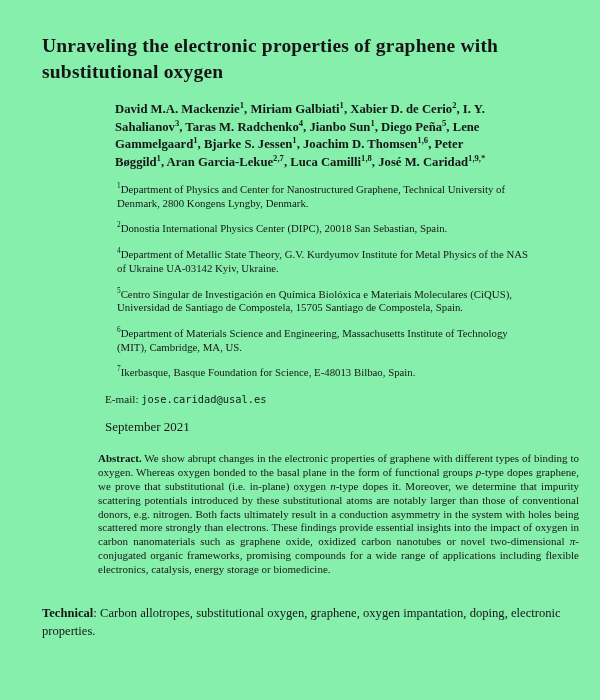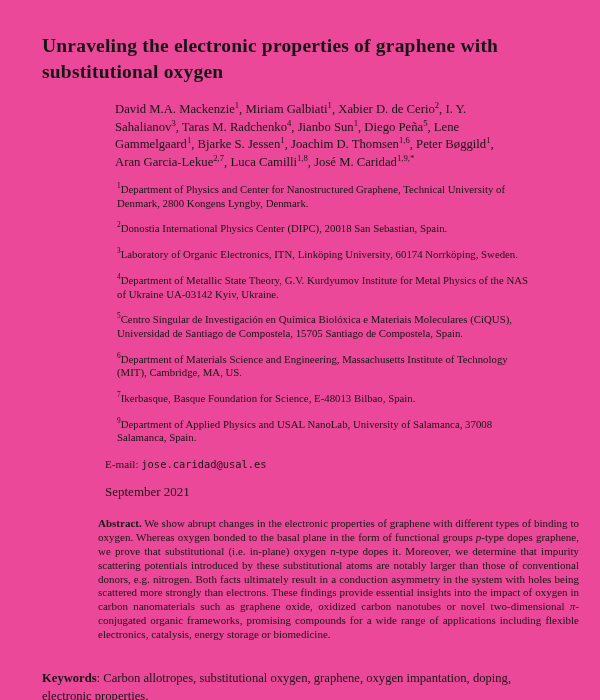--- a/index.html
+++ b/index.html
@@ -13,34 +13,34 @@
     overflow: hidden;
     font-family: "Liberation Serif", serif;
     color: #161616;
     -webkit-font-smoothing: antialiased;
   }
   .page {
     box-sizing: border-box;
     width: 600px;
     height: 700px;
     padding: 33px 38px 0 42px;
-    background: #ec4899;
+    background: #86efac;
   }
   .title {
     font-size: 19.5px;
     line-height: 1.32;
     font-weight: bold;
     margin: 0;
     max-width: 480px;
     letter-spacing: 0.2px;
   }
   .authors {
     margin: 17px 0 0 73px;
     width: 388px;
-    font-weight: normal;
+    font-weight: bold;
     font-size: 12.7px;
     line-height: 1.37;
   }
   .affiliations {
     margin: 11px 0 0 63px;
     width: 440px;
     font-size: 10.8px;
     line-height: 1.27;
   }
   .affil { margin: 12px; }
@@ -81,37 +81,35 @@
 
 <div class="page">
 
   <h1 class="title">Unraveling the electronic properties of graphene with substitutional oxygen</h1>
 
   <div class="authors">David M.A. Mackenzie<sup>1</sup>, Miriam Galbiati<sup>1</sup>, Xabier D. de Cerio<sup>2</sup>, I. Y. Sahalianov<sup>3</sup>, Taras M. Radchenko<sup>4</sup>, Jianbo Sun<sup>1</sup>, Diego Peña<sup>5</sup>, Lene Gammelgaard<sup>1</sup>, Bjarke S. Jessen<sup>1</sup>, Joachim D. Thomsen<sup>1,6</sup>, Peter Bøggild<sup>1</sup>, Aran Garcia-Lekue<sup>2,7</sup>, Luca Camilli<sup>1,8</sup>, José M. Caridad<sup>1,9,*</sup></div>
 
   <div class="affiliations">
       <p class="affil"><sup>1</sup>Department of Physics and Center for Nanostructured Graphene, Technical University of Denmark, 2800 Kongens Lyngby, Denmark.</p>
       <p class="affil"><sup>2</sup>Donostia International Physics Center (DIPC), 20018 San Sebastian, Spain.</p>
-      <p class="affil"><sup>3</sup>Laboratory of Organic Electronics, ITN, Linköping University, 60174 Norrköping, Sweden.</p>
       <p class="affil"><sup>4</sup>Department of Metallic State Theory, G.V. Kurdyumov Institute for Metal Physics of the NAS of Ukraine UA-03142 Kyiv, Ukraine.</p>
       <p class="affil"><sup>5</sup>Centro Singular de Investigación en Química Biolóxica e Materiais Moleculares (CiQUS), Universidad de Santiago de Compostela, 15705 Santiago de Compostela, Spain.</p>
       <p class="affil"><sup>6</sup>Department of Materials Science and Engineering, Massachusetts Institute of Technology (MIT), Cambridge, MA, US.</p>
       <p class="affil"><sup>7</sup>Ikerbasque, Basque Foundation for Science, E-48013 Bilbao, Spain.</p>
-      <p class="affil"><sup>9</sup>Department of Applied Physics and USAL NanoLab, University of Salamanca, 37008 Salamanca, Spain.</p>
     </div>
 
   <div class="email-line">
     <span>E-mail:</span>
     <span class="mono">jose.caridad@usal.es</span>
   </div>
 
   <div class="date-line">September 2021</div>
 
   <div class="abstract">
     <b>Abstract.</b>
     <span>We show abrupt changes in the electronic properties of graphene with different types of binding to oxygen. Whereas oxygen bonded to the basal plane in the form of functional groups <i>p</i>-type dopes graphene, we prove that substitutional (i.e. in-plane) oxygen <i>n</i>-type dopes it. Moreover, we determine that impurity scattering potentials introduced by these substitutional atoms are notably larger than those of conventional donors, e.g. nitrogen. Both facts ultimately result in a conduction asymmetry in the system with holes being scattered more strongly than electrons. These findings provide essential insights into the impact of oxygen in carbon nanomaterials such as graphene oxide, oxidized carbon nanotubes or novel two-dimensional <i>π</i>-conjugated organic frameworks, promising compounds for a wide range of applications including flexible electronics, catalysis, energy storage or biomedicine.</span>
   </div>
 
   <div class="keywords">
-    <b>Keywords</b><span>: Carbon allotropes, substitutional oxygen, graphene, oxygen impantation, doping, electronic properties.</span>
+    <b>Technical</b><span>: Carbon allotropes, substitutional oxygen, graphene, oxygen impantation, doping, electronic properties.</span>
   </div>
 
 </div>
 
 </body></html>

